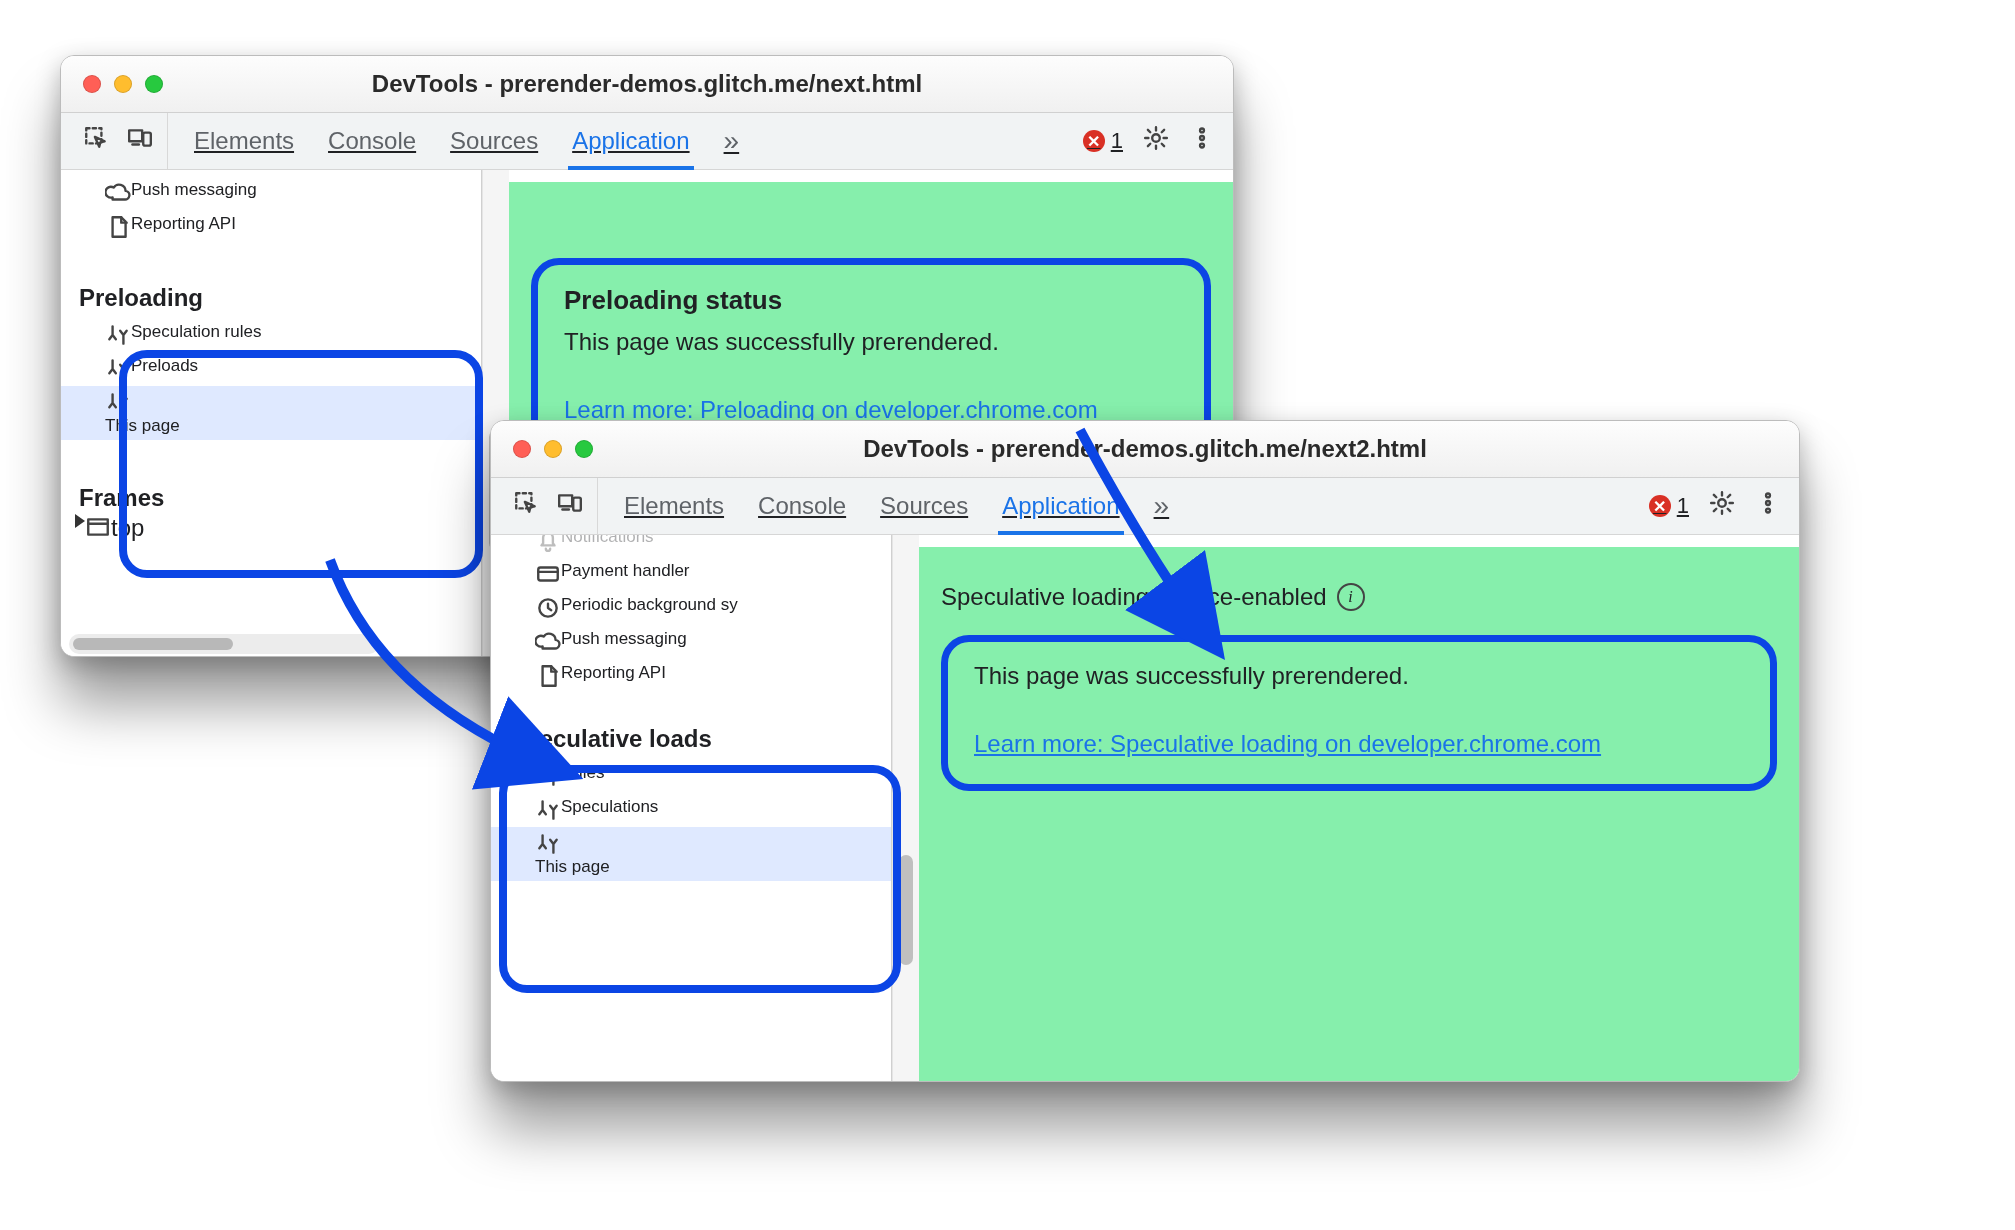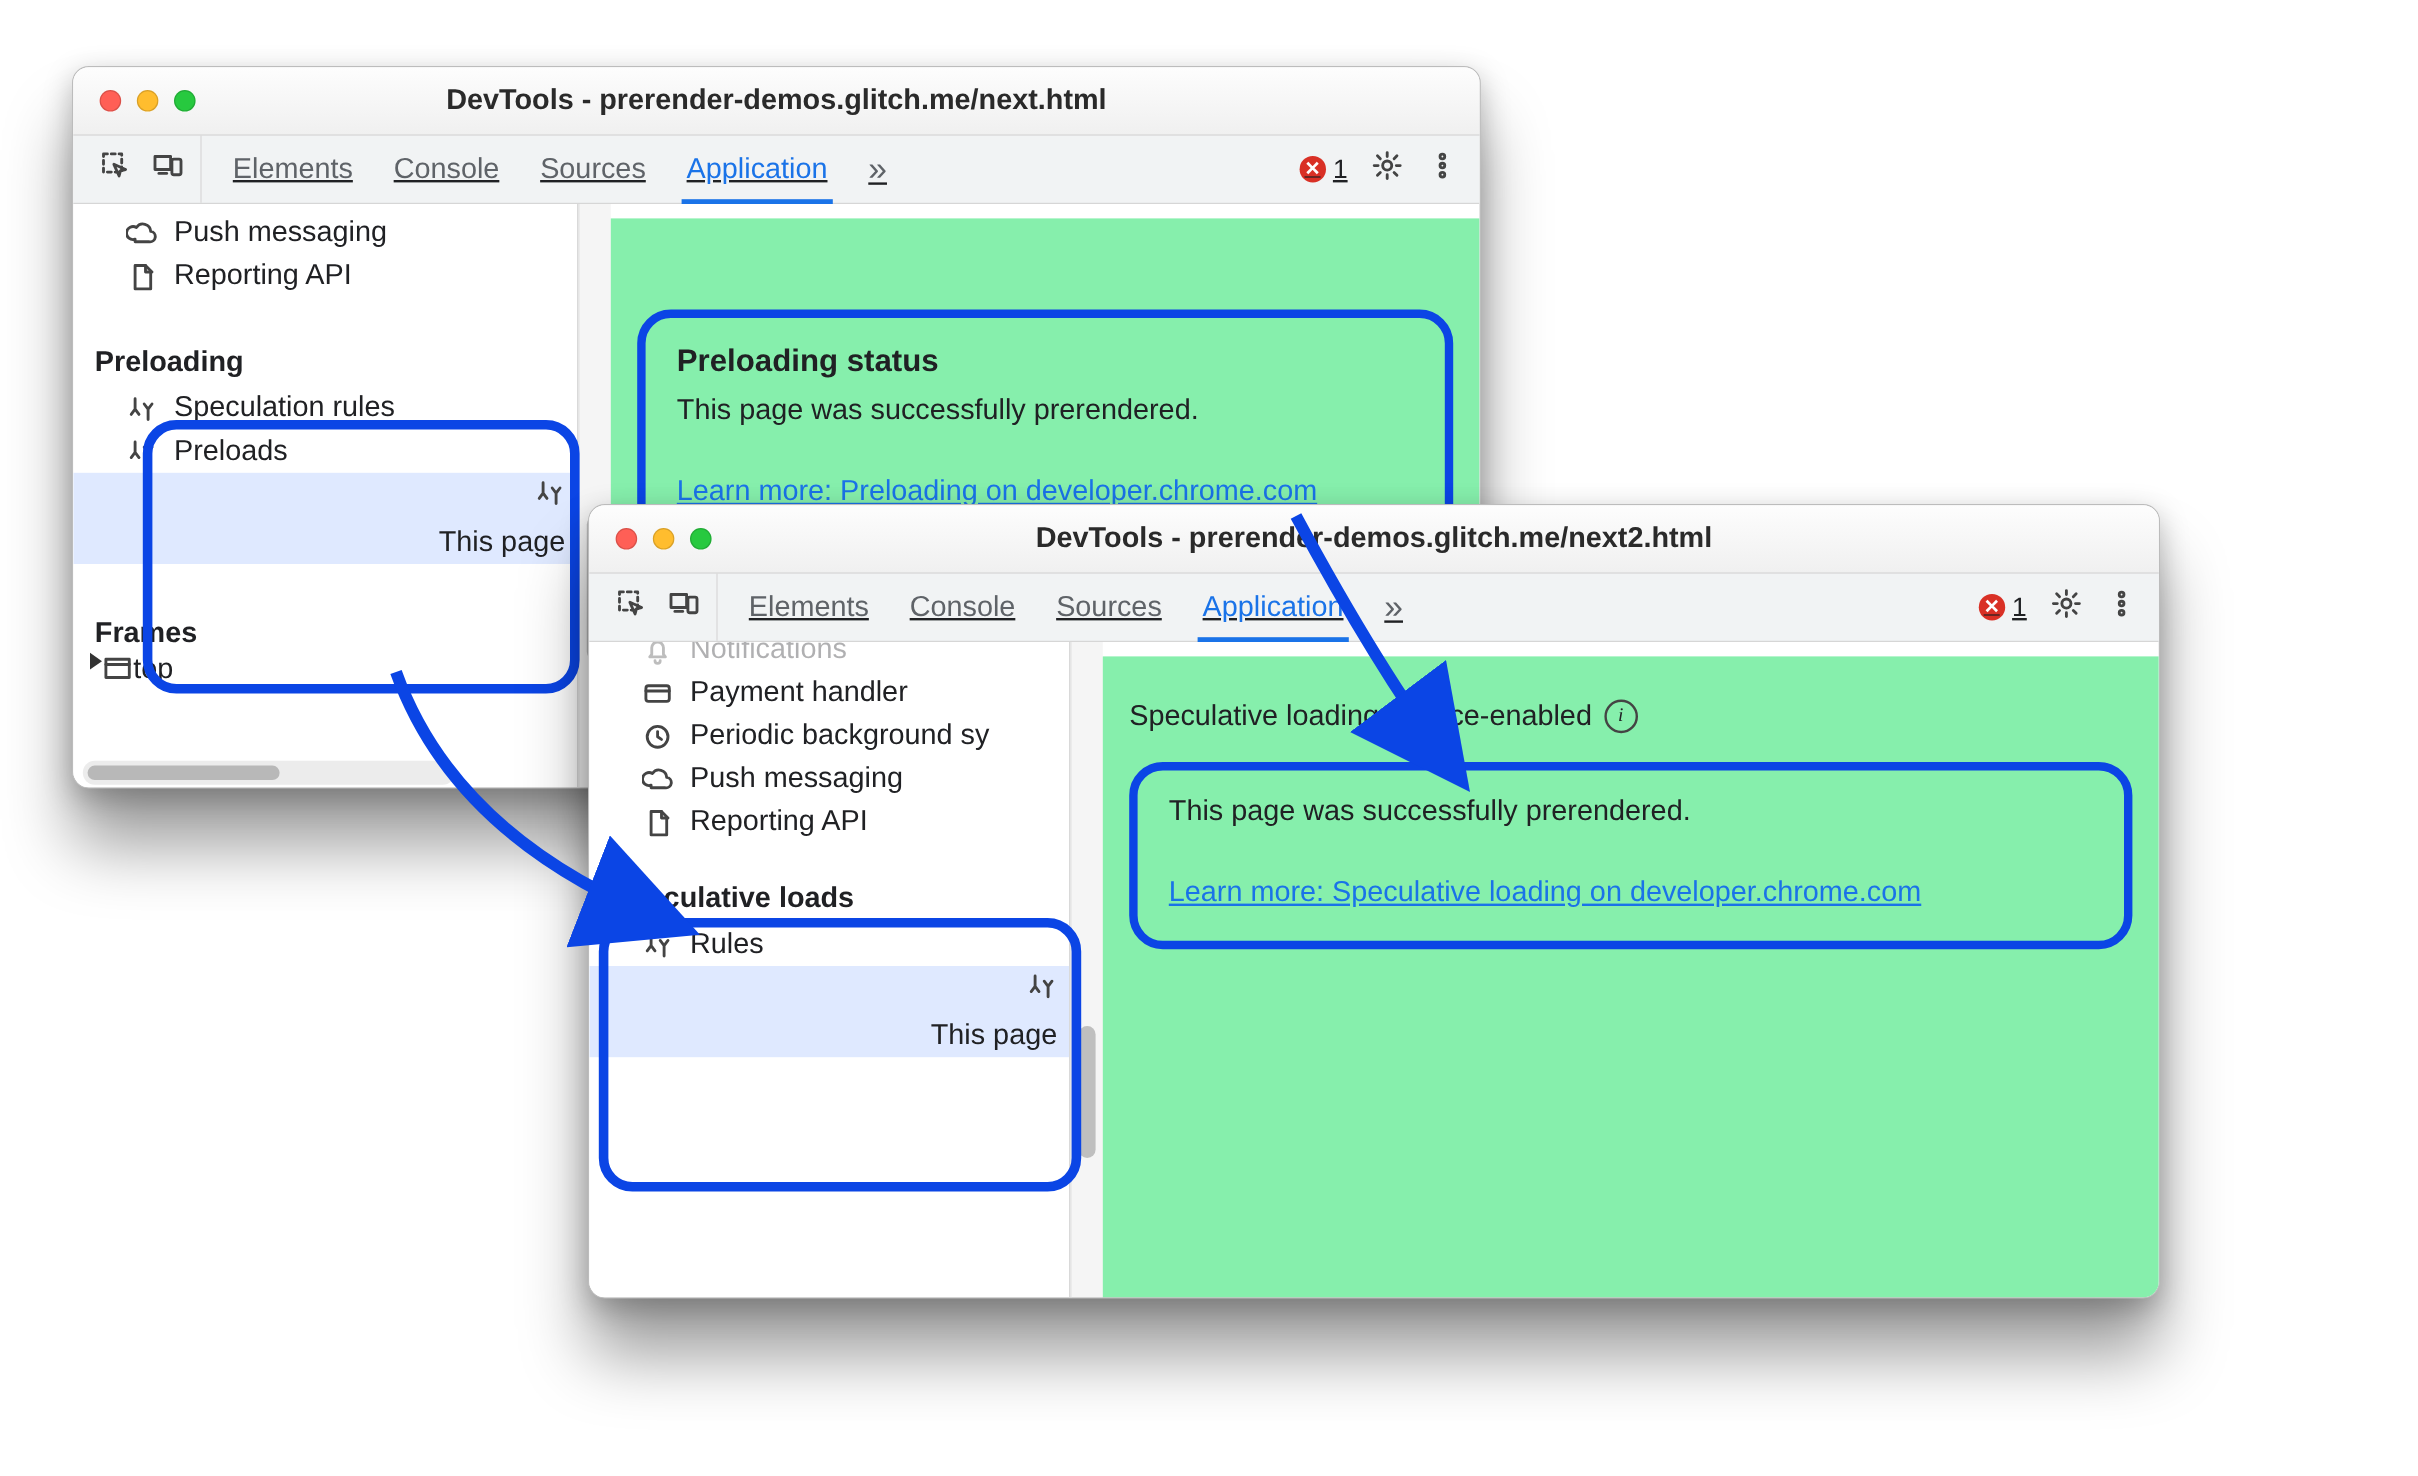--- a/index.html
+++ b/index.html
@@ -32,21 +32,21 @@
   .tab.active::after{content:"";position:absolute;left:-4px;right:-4px;bottom:-15px;height:4px;background:var(--blue);}
   .right-tools{margin-left:auto;display:flex;align-items:center;gap:20px;padding-right:10px;}
   .chev{font-size:28px;color:#5f6368;}
   .errbadge{display:flex;align-items:center;gap:6px;font-size:22px;}
   .errbadge .x{width:22px;height:22px;border-radius:50%;background:#d93025;color:#fff;display:flex;align-items:center;justify-content:center;font-weight:bold;font-size:16px;}
   .gear,.kebab{color:#5f6368;}
   .body{display:flex;height:calc(100% - 112px);}
   .sidebar{width:var(--sbw,420px);border-right:1px solid #d0d0d0;overflow:hidden;position:relative;background:#fff;}
   .sb-inner{padding-top:6px;}
   .sb-heading{font-size:24px;font-weight:700;padding:10px 18px 6px;}
-  .sb-item{display:flex;align-items:flex-end;gap:14px;padding:4px 10px 4px 34px;font-size:24px;white-space:nowrap;}
+  .sb-item{display:flex;align-items:flex-start;padding:4px 10px 4px 34px;font-size:17px;white-space:nowrap;}
   .sb-item.sel{background:var(--row-sel);flex-direction:column;}
   .sb-item.lvl2{padding-left:44px;}
   .frames-head{padding:14px 18px 2px;font-size:24px;font-weight:700;}
   .frame-row{display:flex;align-items:flex-start;gap:0;padding:0 14px 6px;font-size:24px;}
   .hbar{position:absolute;left:8px;bottom:4px;width:310px;height:20px;background:#ececec;border-radius:10px;}
   .hbar::before{content:"";position:absolute;left:4px;top:4px;height:12px;width:160px;background:#b8b8b8;border-radius:8px;}
   .vtrack{width:26px;background:#f5f5f5;display:flex;flex-direction:column;align-items:center;padding:10px 0;border-left:1px solid #e5e5e5;}
   .vthumb{width:14px;background:#bfbfbf;border-radius:8px;}
   .content{flex:1;padding:36px 22px;font-size:24px;background:#86efac;position:relative;margin-top:12px;}
   .status-top{margin-bottom:24px;display:flex;align-items:center;gap:10px;}
@@ -264,20 +264,27 @@
             </div>
           <div style="height:22px"></div>
           <div class="sb-heading">Speculative loads</div>
           <div class="sb-item lvl2">
               <svg class="ic" viewBox="0 0 24 24">
                 <path d="M7 4v8M7 12l-3 4M7 12l3 4"></path>
                 <path d="M17 20v-8M17 12l-3-4M17 12l3-4"></path>
               </svg>
               <span>Rules</span>
             </div>
+          <div class="sb-item lvl2">
+              <svg class="ic" viewBox="0 0 24 24">
+                <path d="M7 4v8M7 12l-3 4M7 12l3 4"></path>
+                <path d="M17 20v-8M17 12l-3-4M17 12l3-4"></path>
+              </svg>
+              <span>Speculations</span>
+            </div>
           <div class="sb-item lvl2 sel">
               <svg class="ic" viewBox="0 0 24 24">
                 <path d="M7 4v8M7 12l-3 4M7 12l3 4"></path>
                 <path d="M17 20v-8M17 12l-3-4M17 12l3-4"></path>
               </svg>
               <span>This page</span>
             </div>
         </div>
       </div>
       <div class="vtrack">

